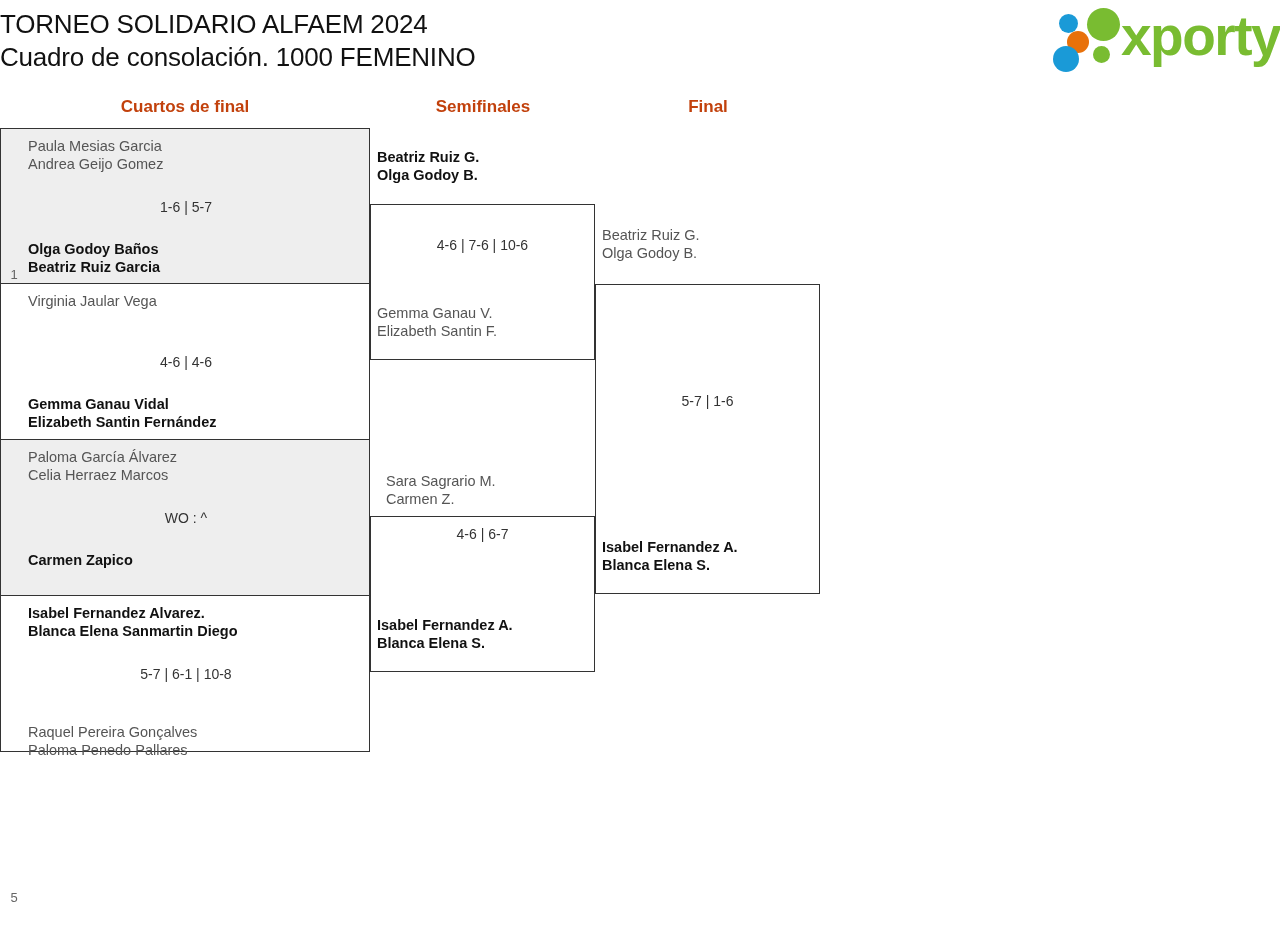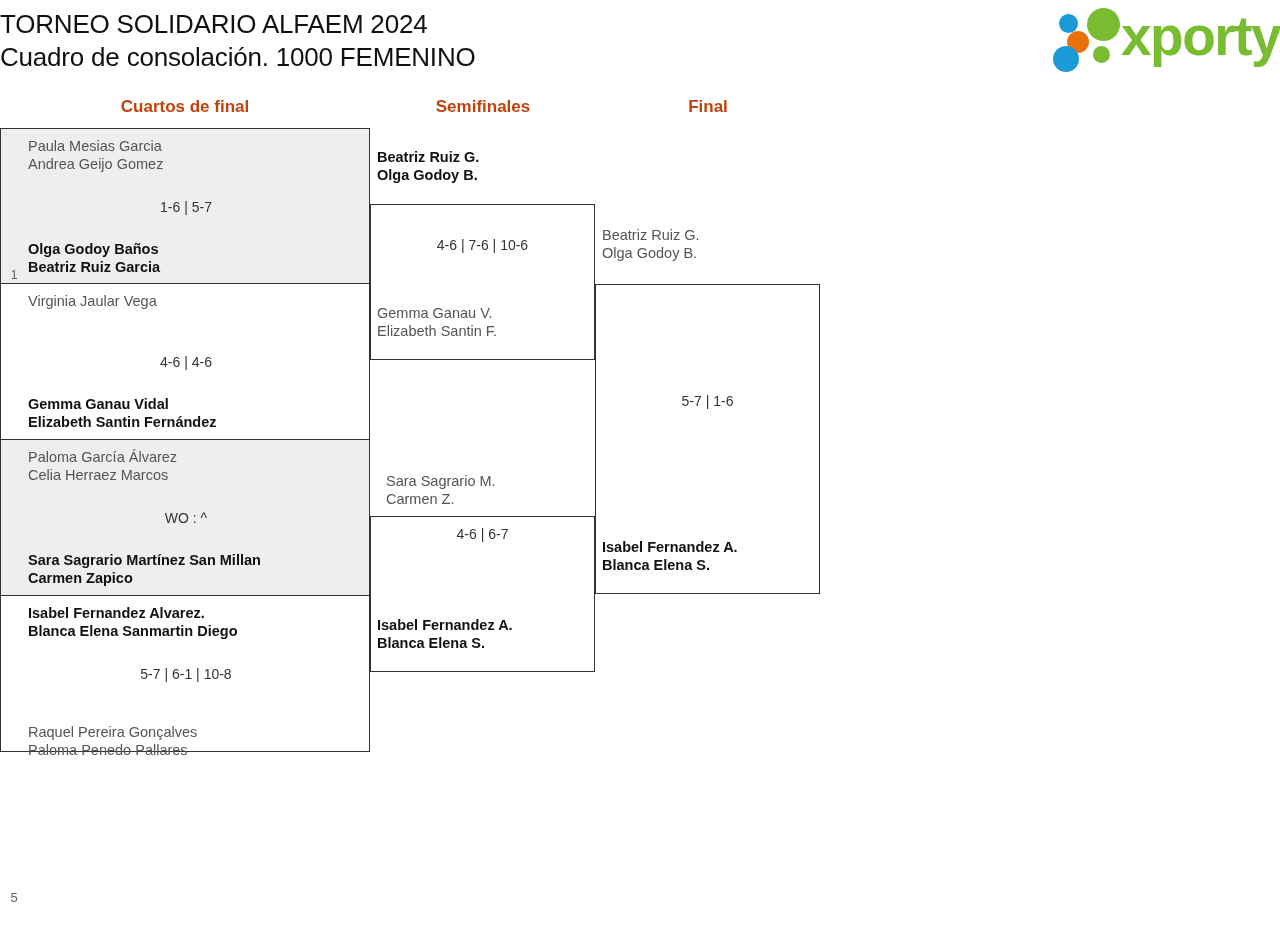--- a/index.html
+++ b/index.html
@@ -181,21 +181,20 @@
 
 <div class="match r1 shaded" style="top:440px; height:156px;">
   <span class="seed" style="top:449px;">5</span>
   <div class="team loser" style="top:8px;">
     <span class="pl">Paloma García Álvarez</span>
     <span class="pl">Celia Herraez Marcos</span>
   </div>
   <div class="score" style="left:0px; top:69px; width:370px;">WO : ^</div>
 
   <div class="team winner" style="top:111px;">
-    <span class="pl">Sara Sagrario Martínez San Millan</span>
     <span class="pl">Carmen Zapico</span>
   </div>
 </div>
 
 <div class="match r1 plain" style="top:596px; height:156px;">
 
   <div class="team winner" style="top:8px;">
     <span class="pl">Isabel Fernandez Alvarez.</span>
     <span class="pl">Blanca Elena Sanmartin Diego</span>
   </div>

